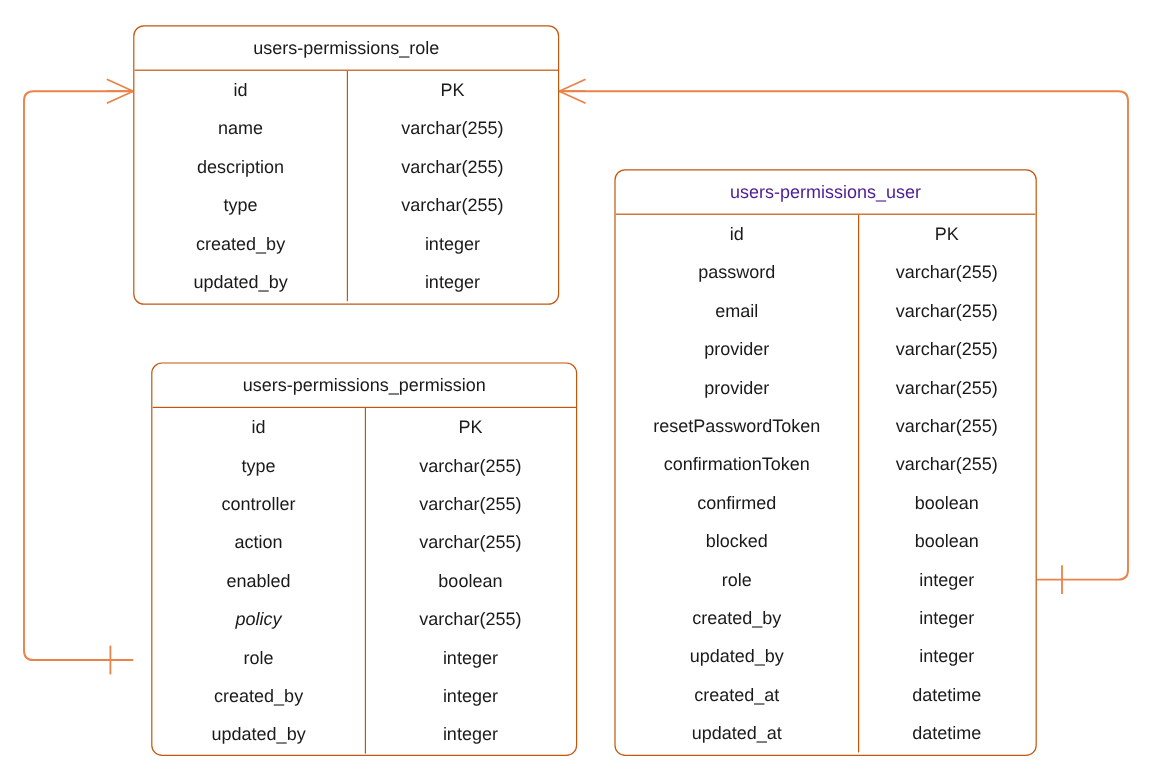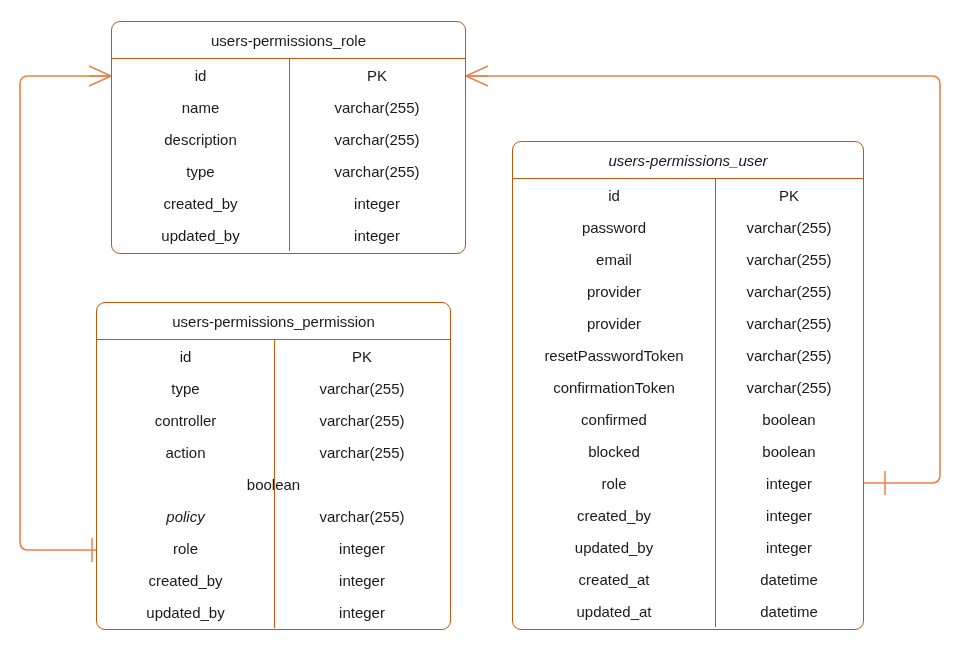--- a/index.html
+++ b/index.html
@@ -112,41 +112,42 @@
           <div class="attr-row">
             <div class="attr-name" style="width: 177px; color: rgb(26, 26, 26);">created_by</div>
             <div class="attr-type" style="flex: 1 1 auto; color: rgb(26, 26, 26);">integer</div>
           </div>
           <div class="attr-row">
             <div class="attr-name" style="width: 177px; color: rgb(26, 26, 26);">updated_by</div>
             <div class="attr-type" style="flex: 1 1 auto; color: rgb(26, 26, 26);">integer</div>
           </div>
         </div>
       </div>
-      <div class="entity" style="left: 96px; top: 302px; width: 355px; height: 328px; border-color: rgb(194, 87, 14);">
+      <div class="entity" style="left: 126px; top: 302px; width: 355px; height: 328px; border-color: rgb(194, 87, 14);">
         <div class="entity-title" style="border-bottom-color: rgb(194, 87, 14); color: rgb(26, 26, 26);">users-permissions_permission</div>
         <div class="entity-body">
           <div class="col-divider" style="left: 177px; border-left-color: rgb(194, 87, 14);"></div>
           <div class="attr-row">
             <div class="attr-name" style="width: 177px; color: rgb(26, 26, 26);">id</div>
             <div class="attr-type" style="flex: 1 1 auto; color: rgb(26, 26, 26);">PK</div>
           </div>
           <div class="attr-row">
             <div class="attr-name" style="width: 177px; color: rgb(26, 26, 26);">type</div>
             <div class="attr-type" style="flex: 1 1 auto; color: rgb(26, 26, 26);">varchar(255)</div>
           </div>
           <div class="attr-row">
             <div class="attr-name" style="width: 177px; color: rgb(26, 26, 26);">controller</div>
             <div class="attr-type" style="flex: 1 1 auto; color: rgb(26, 26, 26);">varchar(255)</div>
           </div>
           <div class="attr-row">
             <div class="attr-name" style="width: 177px; color: rgb(26, 26, 26);">action</div>
             <div class="attr-type" style="flex: 1 1 auto; color: rgb(26, 26, 26);">varchar(255)</div>
           </div>
           <div class="attr-row">
+            <div class="attr-name" style="width: 177px; color: rgb(26, 26, 26);">enabled</div>
             <div class="attr-type" style="flex: 1 1 auto; color: rgb(26, 26, 26);">boolean</div>
           </div>
           <div class="attr-row">
             <div class="attr-name" style="width: 177px; color: rgb(26, 26, 26); font-style: italic;">policy</div>
             <div class="attr-type" style="flex: 1 1 auto; color: rgb(26, 26, 26);">varchar(255)</div>
           </div>
           <div class="attr-row">
             <div class="attr-name" style="width: 177px; color: rgb(26, 26, 26);">role</div>
             <div class="attr-type" style="flex: 1 1 auto; color: rgb(26, 26, 26);">integer</div>
           </div>
@@ -154,21 +155,21 @@
             <div class="attr-name" style="width: 177px; color: rgb(26, 26, 26);">created_by</div>
             <div class="attr-type" style="flex: 1 1 auto; color: rgb(26, 26, 26);">integer</div>
           </div>
           <div class="attr-row">
             <div class="attr-name" style="width: 177px; color: rgb(26, 26, 26);">updated_by</div>
             <div class="attr-type" style="flex: 1 1 auto; color: rgb(26, 26, 26);">integer</div>
           </div>
         </div>
       </div>
       <div class="entity" style="left: 512px; top: 141px; width: 352px; height: 489px; border-color: rgb(194, 87, 14);">
-        <div class="entity-title" style="border-bottom-color: rgb(194, 87, 14); color: #0f172a; font-style: italic;">users-permissions_user</div>
+        <div class="entity-title" style="border-bottom-color: rgb(194, 87, 14); color: #4c1d95;">users-permissions_user</div>
         <div class="entity-body">
           <div class="col-divider" style="left: 202px; border-left-color: rgb(194, 87, 14);"></div>
           <div class="attr-row">
             <div class="attr-name" style="width: 202px; color: rgb(26, 26, 26);">id</div>
             <div class="attr-type" style="flex: 1 1 auto; color: rgb(26, 26, 26);">PK</div>
           </div>
           <div class="attr-row">
             <div class="attr-name" style="width: 202px; color: rgb(26, 26, 26);">password</div>
             <div class="attr-type" style="flex: 1 1 auto; color: rgb(26, 26, 26);">varchar(255)</div>
           </div>

